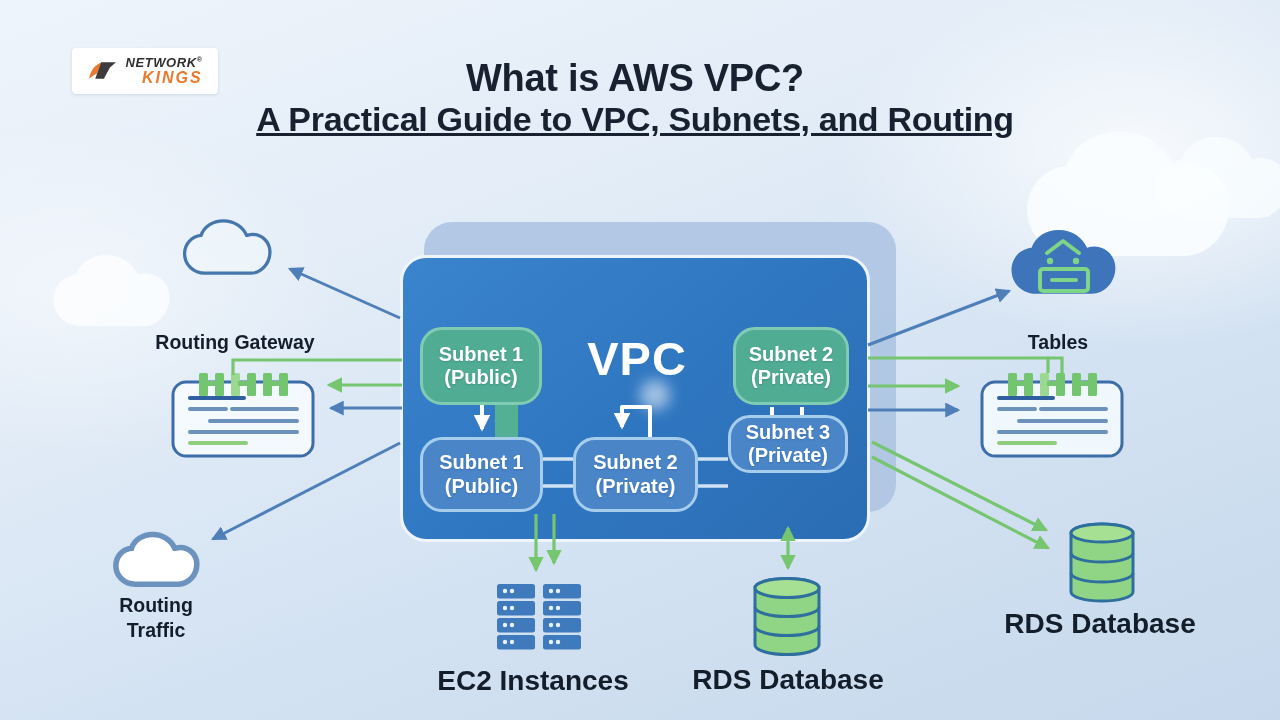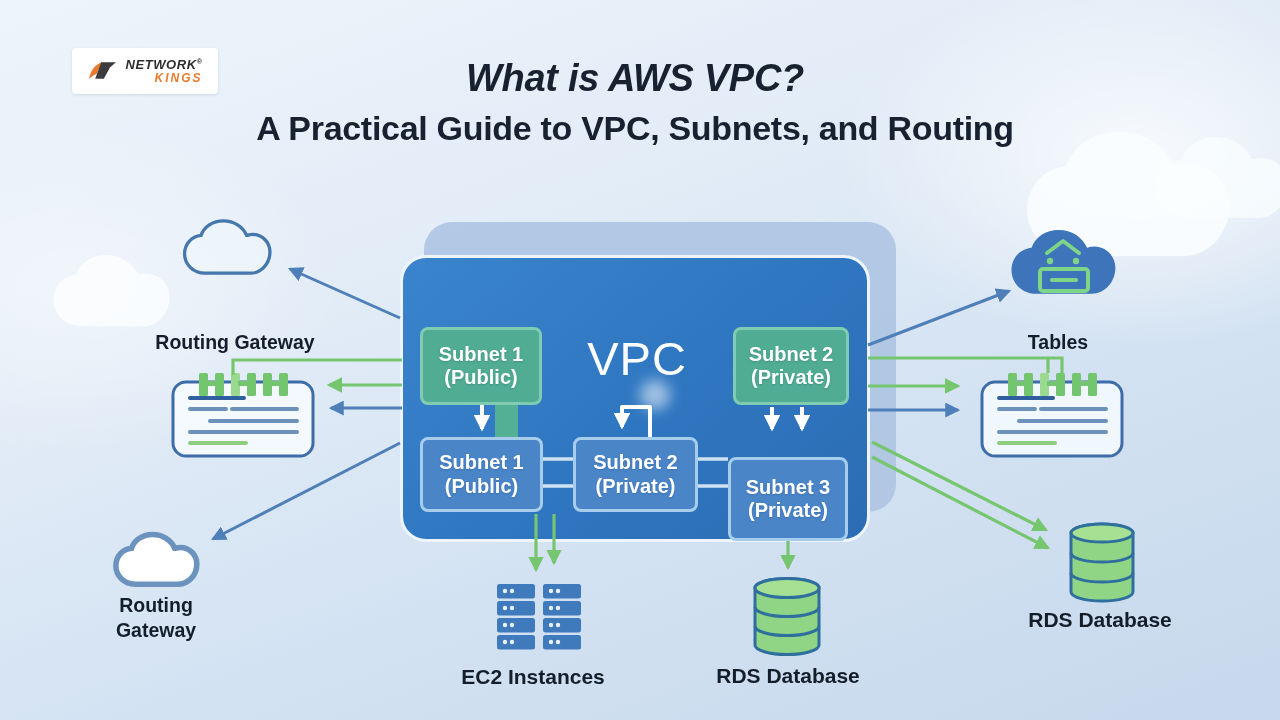--- a/index.html
+++ b/index.html
@@ -11,43 +11,43 @@
       radial-gradient(380px 240px at 6% 40%, rgba(255,255,255,.45), rgba(255,255,255,0) 70%),
       linear-gradient(160deg,#eef4fb 0%,#e2ecf7 35%,#d3e2f2 65%,#c6d8ec 100%);
   }
   .layer-svg{position:absolute;left:0;top:0;z-index:3;pointer-events:none;}
   
   .logo{position:absolute;left:72px;top:48px;width:146px;height:46px;background:#fff;border-radius:4px;
     display:flex;align-items:center;justify-content:center;gap:6px;z-index:6;box-shadow:0 1px 3px rgba(40,70,110,.15);}
   .logo-text{display:flex;flex-direction:column;align-items:flex-end;line-height:1.02;font-style:italic;font-weight:bold;}
   .logo-net{font-size:13px;color:#2e2e30;letter-spacing:.6px;}
   .logo-net sup{font-size:7px;}
-  .logo-kings{font-size:12px;color:#ea7a2e;letter-spacing:2px;margin-top:1px;}
+  .logo-kings{font-size:16px;color:#ea7a2e;letter-spacing:2px;margin-top:1px;}
   
   .title{position:absolute;left:0;right:10px;top:57px;text-align:center;color:#17212f;font-weight:bold;letter-spacing:-.3px;z-index:6;}
-  .t1{font-size:38px;font-style:italic;}
-  .t2{font-size:34px;margin-top:9px;}
+  .t1{font-size:38px;}
+  .t2{font-size:34px;text-decoration:underline;}
   
   .vpc-shadow{position:absolute;left:424px;top:222px;width:472px;height:290px;border-radius:28px;
     background:rgba(173,196,226,.9);z-index:1;}
   .vpc-main{position:absolute;left:400px;top:255px;width:470px;height:287px;border-radius:26px;box-sizing:border-box;
     background:linear-gradient(140deg,#3a83cd 0%,#2f76c0 55%,#2b6db4 100%);
     border:3px solid #edf4fb;z-index:2;}
   .vpc-label{position:absolute;left:637px;top:331px;transform:translateX(-50%);z-index:4;
-    color:#fff;font-size:47px;font-weight:normal;letter-spacing:1px;text-align:center;}
+    color:#fff;font-size:47px;font-weight:bold;letter-spacing:1px;text-align:center;}
   .subnet{position:absolute;display:flex;flex-direction:column;align-items:center;justify-content:center;
-    color:#fff;font-weight:bold;font-size:20px;line-height:1.17;border-radius:8px;z-index:4;box-sizing:border-box;
+    color:#fff;font-weight:bold;font-size:20px;line-height:1.17;border-radius:22px;z-index:4;box-sizing:border-box;
     text-shadow:0 1px 2px rgba(0,40,80,.18);}
   .sn-green{background:#50ac92;border:3px solid #7fccb2;}
   .sn-blue{background:#4a85c8;border:3px solid #a6cdec;}
   
   .lbl{position:absolute;z-index:5;color:#141e2b;font-weight:bold;text-align:center;
     transform:translateX(-50%);white-space:nowrap;}
   .lbl-sm{font-size:19.5px;}
-  .lbl-md{font-size:21px;}
+  .lbl-md{font-size:28px;}
 </style>
 </head>
 <body>
 
 <div class="stage">
 
   <div class="vpc-shadow"></div>
   <div class="vpc-main"></div>
 
   <svg class="layer-svg" width="1280" height="720" viewBox="0 0 1280 720">
@@ -232,28 +232,28 @@
     <span>(Private)</span>
   </div>
   <div class="subnet sn-blue" style="left:420px;top:437px;width:123px;height:75px">
     <span>Subnet 1</span>
     <span>(Public)</span>
   </div>
   <div class="subnet sn-blue" style="left:573px;top:437px;width:125px;height:75px">
     <span>Subnet 2</span>
     <span>(Private)</span>
   </div>
-  <div class="subnet sn-blue" style="left:728px;top:457px;width:120px;height:84px">
+  <div class="subnet sn-blue" style="left:728px;top:415px;width:120px;height:58px">
     <span>Subnet 3</span>
     <span>(Private)</span>
   </div>
 
   <div class="lbl lbl-sm" style="left:235px;top:331px">Routing Gateway</div>
   <div class="lbl lbl-sm" style="left:1058px;top:331px">Tables</div>
   <div class="lbl lbl-sm" style="left:156px;top:593px;line-height:1.3">
     <div>Routing</div>
-    <div>Gateway</div>
+    <div>Traffic</div>
   </div>
   <div class="lbl lbl-md" style="left:533px;top:665px">EC2 Instances</div>
   <div class="lbl lbl-md" style="left:788px;top:664px">RDS Database</div>
   <div class="lbl lbl-md" style="left:1100px;top:608px">RDS Database</div>
 
 </div>
 
 </body></html>

